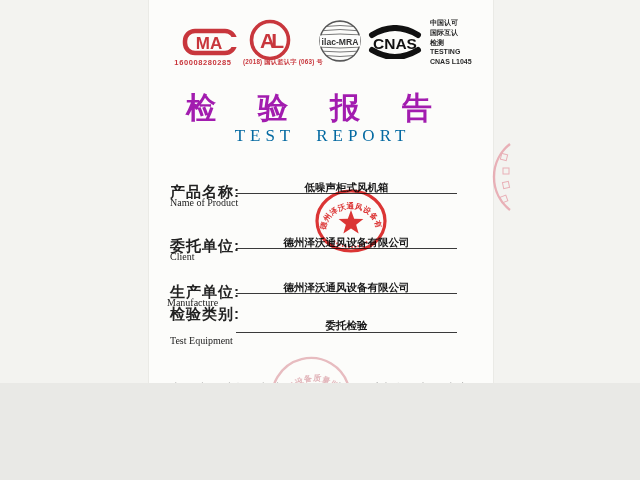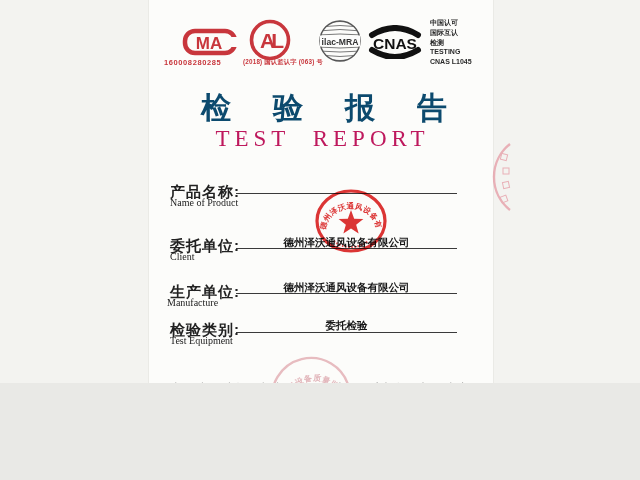--- a/index.html
+++ b/index.html
@@ -2,29 +2,29 @@
 <html><head>
 <meta charset="utf-8">
 <style>
   html,body{margin:0;padding:0;background:#e9e9e6;}
   .screen{position:relative;width:640px;height:383px;background:#f3f3f0;overflow:hidden;
           font-family:"Liberation Sans","DejaVu Sans",sans-serif;color:#1d1d1d;}
   .page{position:absolute;left:148px;top:0;width:344px;height:480px;background:#fcfcfa;
         border-left:1px solid #eaeae6;border-right:1px solid #eaeae6;}
   .abs{position:absolute;}
   
-  .cma-num{left:164px;top:58px;width:78px;text-align:left;font-size:7.5px;letter-spacing:.6px;
+  .cma-num{left:164px;top:58px;width:78px;text-align:center;font-size:7.5px;letter-spacing:.6px;
            color:#c8363c;font-weight:700;}
   .cal-cap{left:243px;top:58px;font-size:6.3px;color:#c8363c;font-weight:700;letter-spacing:.2px;}
   .accr{left:430px;top:18px;font-size:7px;line-height:9.8px;font-weight:700;color:#2a2a2a;}
   
-  .title-cn{left:152px;top:88px;width:344px;text-align:center;font-size:30px;font-weight:600;
-            letter-spacing:42px;text-indent:42px;color:#0c4a6e;white-space:nowrap;}
+  .title-cn{left:137px;top:88px;width:344px;text-align:center;font-size:30px;font-weight:600;
+            letter-spacing:42px;text-indent:42px;color:#a21caf;white-space:nowrap;}
   .title-en{left:148px;top:126px;width:344px;text-align:center;font-family:"Liberation Serif","DejaVu Serif",serif;
-            font-size:23px;letter-spacing:5px;word-spacing:12px;text-indent:5px;color:#be185d;}
+            font-size:17px;letter-spacing:5px;word-spacing:12px;text-indent:5px;color:#0369a1;}
   .report-no{left:148px;top:152px;width:344px;text-align:center;font-family:"Liberation Serif","DejaVu Serif",serif;
              font-size:9.5px;letter-spacing:.8px;color:#222;}
   
   .f-label{font-size:15px;font-weight:600;color:#222;letter-spacing:1px;}
   .f-en{font-family:"Liberation Serif","DejaVu Serif",serif;font-size:10px;color:#222;}
   .f-line{left:236px;width:221px;height:0;border-top:1px solid #3a3a3a;}
   .f-value{left:236px;width:221px;text-align:center;font-size:10.5px;font-weight:600;color:#161616;}
   
   .stamp-main{left:313px;top:187px;mix-blend-mode:multiply;opacity:.95;}
   .stamp-edge{left:486px;top:142px;opacity:.75;}
@@ -97,33 +97,34 @@
     <div>检测</div>
     <div>TESTING</div>
     <div>CNAS L1045</div>
   </div>
 
   <div class="abs title-cn">检验报告</div>
   <div class="abs title-en">TEST REPORT</div>
 
   <div class="abs f-label" style="left:170px;top:183px">产品名称:</div>
   <div class="abs f-en" style="left:170px;top:197px">Name of Product</div>
+  <div class="abs f-value" style="top:181px">低噪声柜式风机箱</div>
   <div class="abs f-line" style="top:193px"></div>
 
   <div class="abs f-label" style="left:170px;top:237px">委托单位:</div>
   <div class="abs f-en" style="left:170px;top:251px">Client</div>
   <div class="abs f-value" style="top:236px">德州泽沃通风设备有限公司</div>
   <div class="abs f-line" style="top:248px"></div>
 
   <div class="abs f-label" style="left:170px;top:283px">生产单位:</div>
   <div class="abs f-en" style="left:167px;top:297px">Manufacture</div>
   <div class="abs f-value" style="top:281px">德州泽沃通风设备有限公司</div>
   <div class="abs f-line" style="top:293px"></div>
 
-  <div class="abs f-label" style="left:170px;top:321px">检验类别:</div>
+  <div class="abs f-label" style="left:170px;top:305px">检验类别:</div>
   <div class="abs f-en" style="left:170px;top:335px">Test Equipment</div>
   <div class="abs f-value" style="top:319px">委托检验</div>
   <div class="abs f-line" style="top:332px"></div>
 
   <svg class="abs stamp-main" width="76" height="68" viewBox="0 0 76 68">
     <defs>
         <path id="ringA" d="M 12.5,44 A 25.5,22.5 0 1 1 63.5,44" fill="none"></path>
       </defs>
     <ellipse cx="38" cy="34" rx="34" ry="30" fill="none" stroke="#dd2a2a" stroke-width="3.2"></ellipse>
     <text font-size="7.6" font-weight="bold" fill="#dd2a2a" letter-spacing="0.4" font-family="Liberation Sans, sans-serif">

